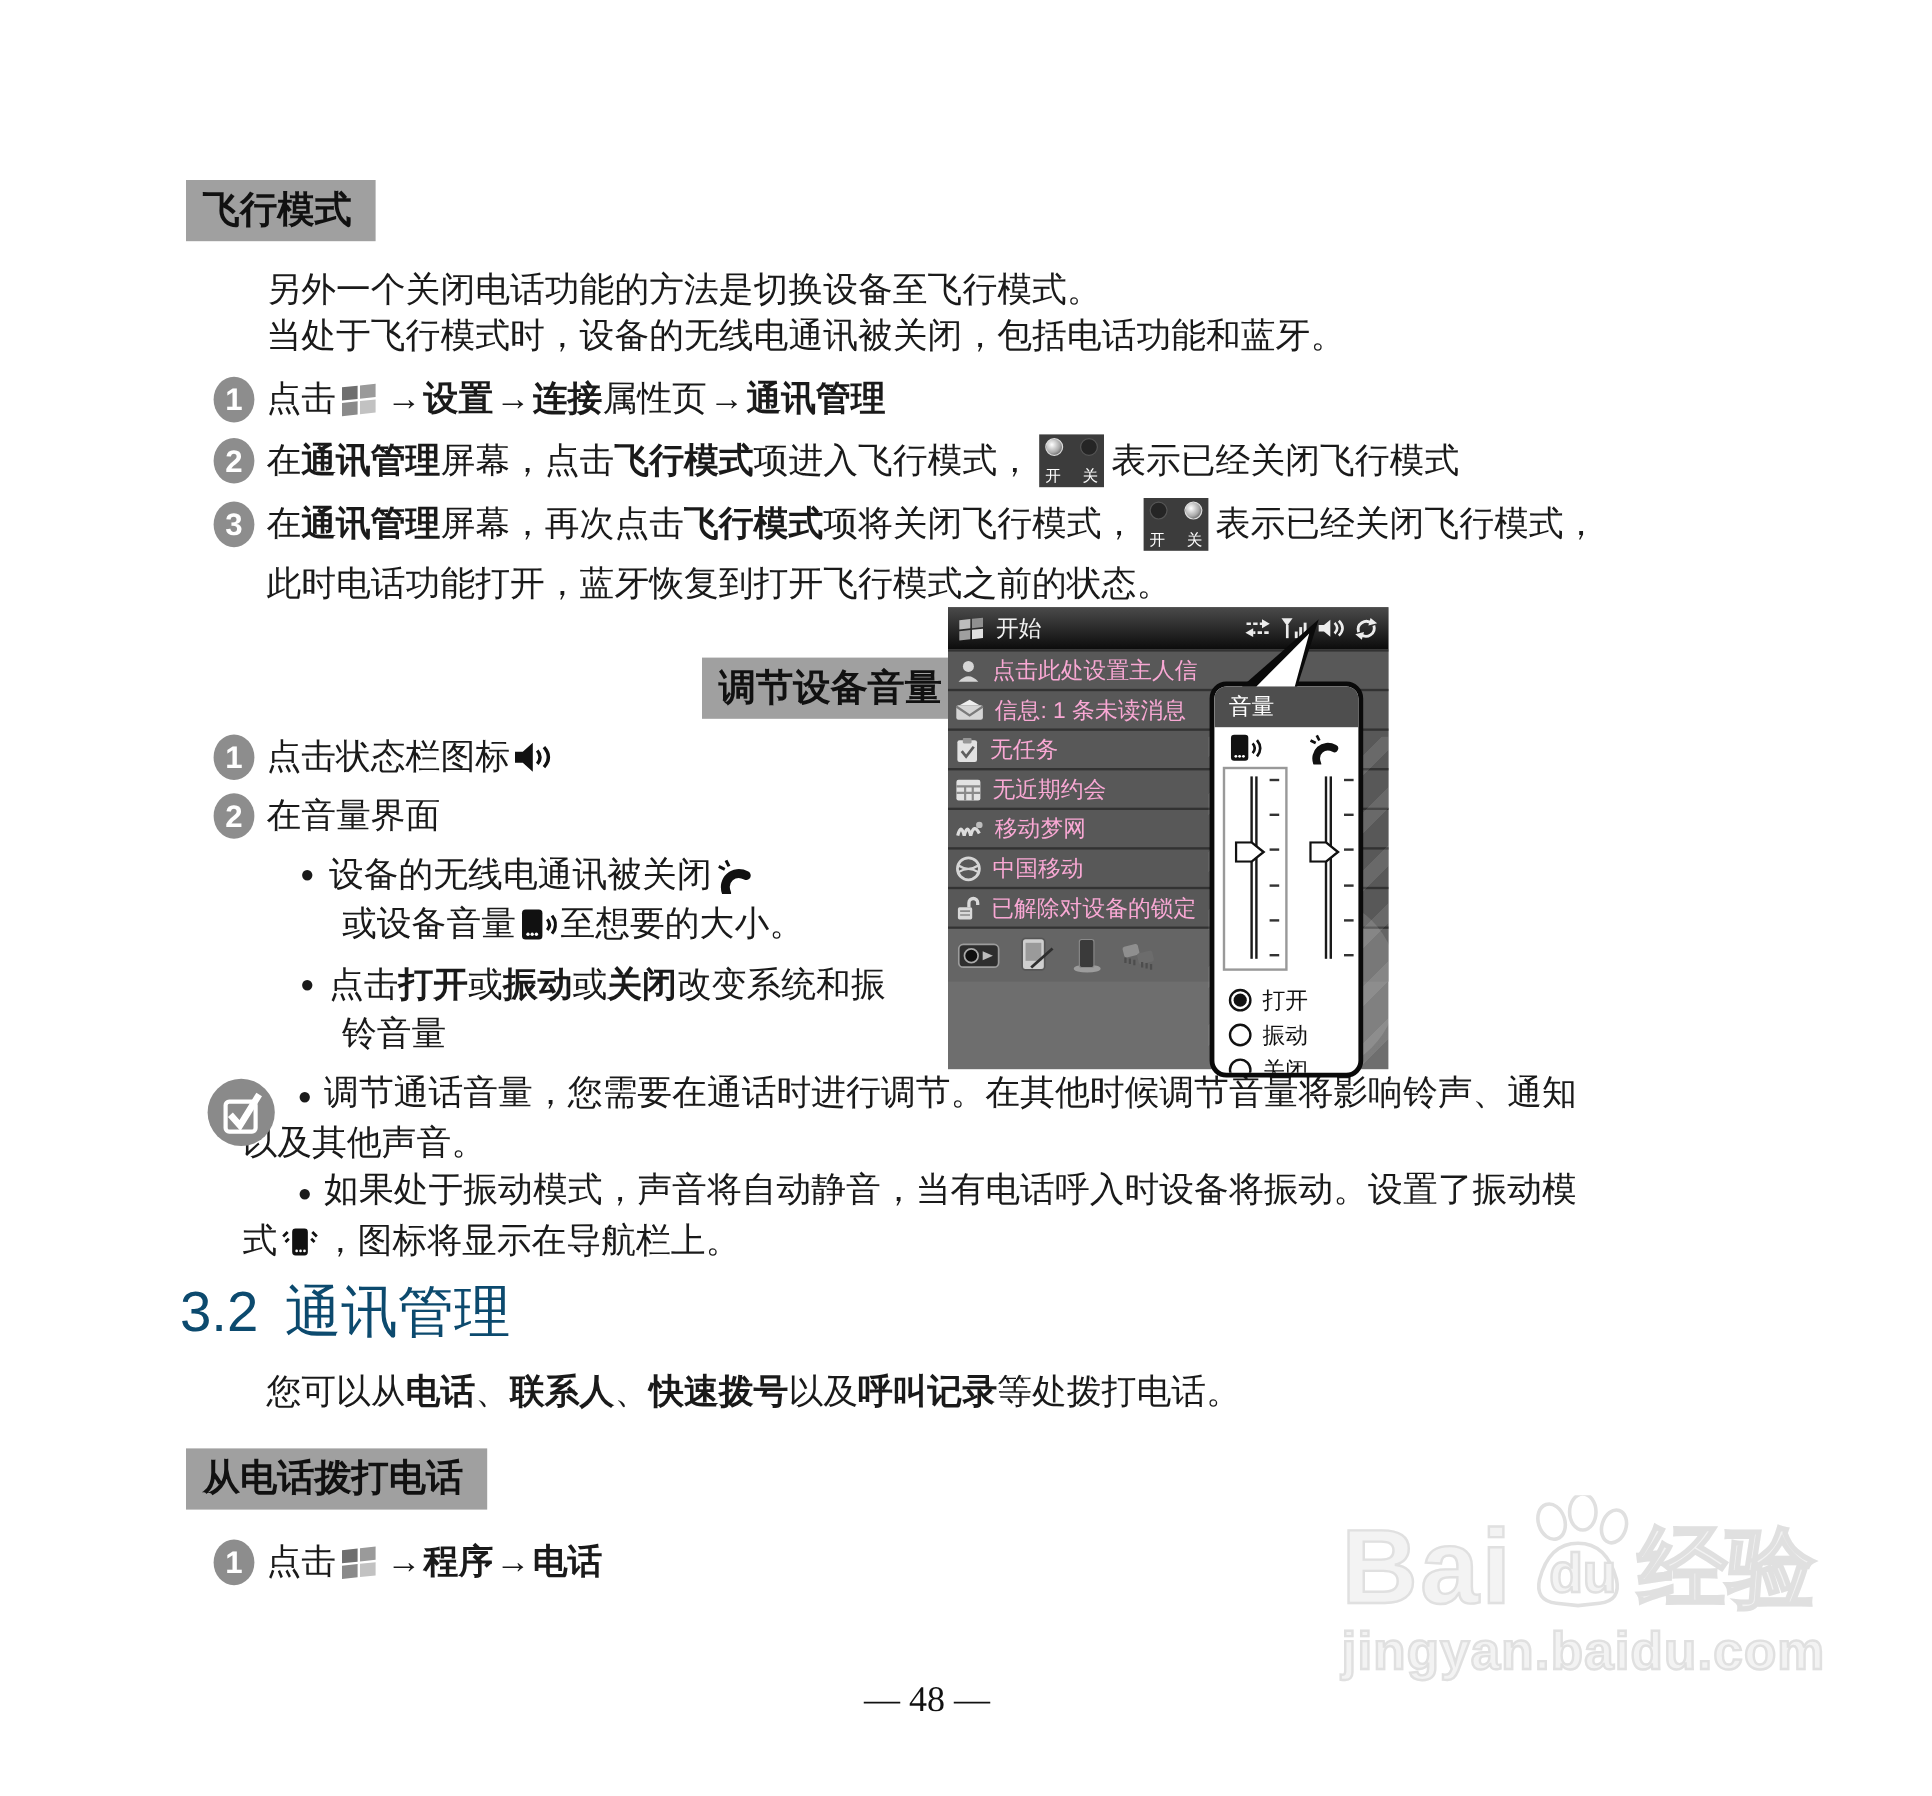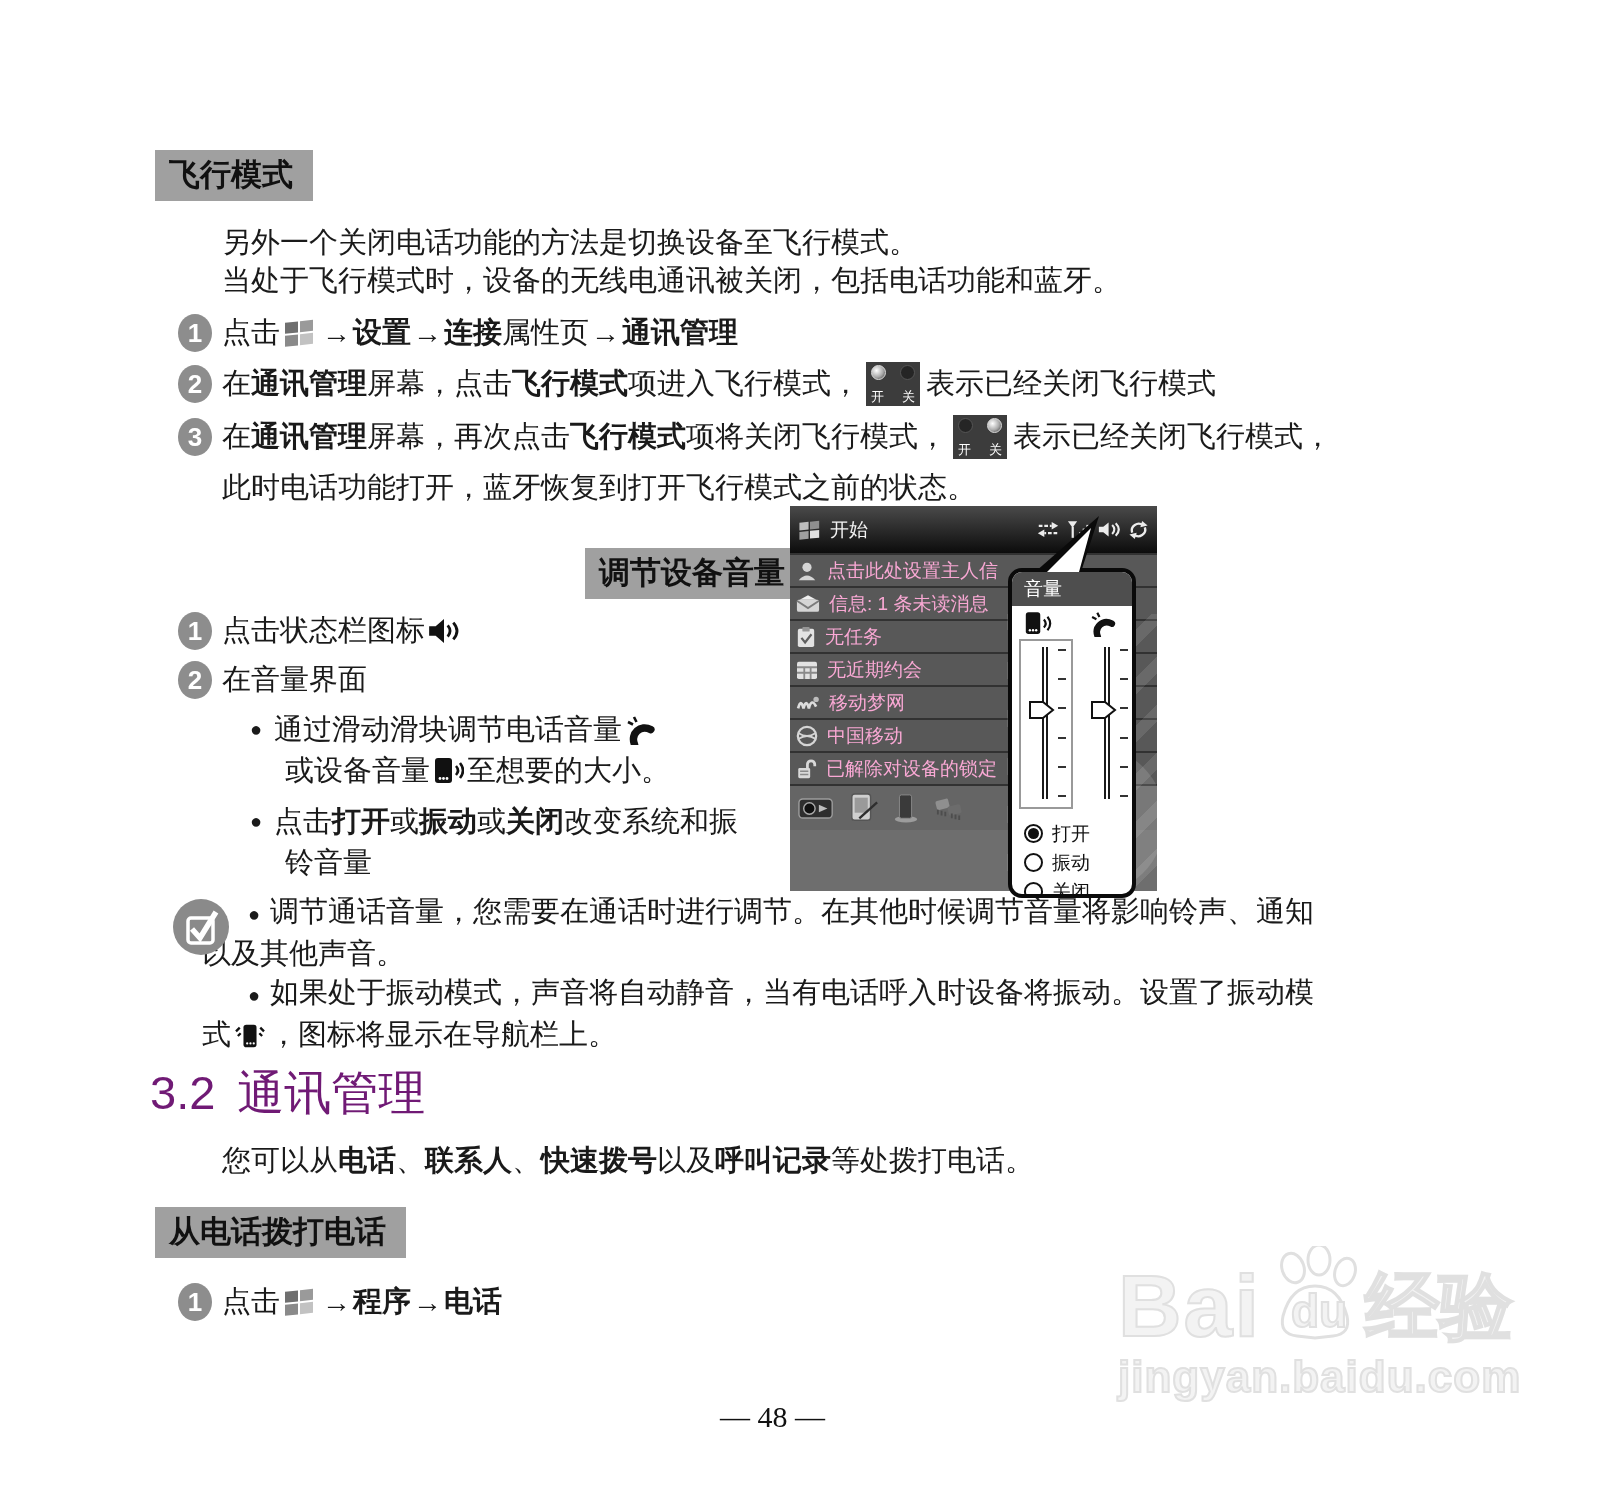--- a/index.html
+++ b/index.html
@@ -41,38 +41,38 @@
   #volume .steps { margin-left:23px; margin-top:12px; }
   .bullet-line { font-size:29px; line-height:41px; margin-left:95px; display:flex; align-items:center; }
   .bullet-line .dot-b { font-size:20px; margin-right:12px; }
   .bullet-cont { font-size:29px; line-height:41px; margin-left:130px; display:flex; align-items:center; }
   #note { position:absolute; left:172px; top:892px; width:1300px; font-size:29px; line-height:39px; }
   #note .badge { position:absolute; left:0; top:6px; }
   #note .nl1 { padding-left:76px; }
   #note .nl2 { padding-left:30px; }
   #note .dot-b { font-size:20px; margin-right:10px; }
   #dial { position:absolute; left:150px; top:1062px; width:1340px; }
-  #dial h2 { display:flex; gap:22px; font-size:47px; font-weight:400; color:#701a75; align-items:baseline; }
+  #dial h2 { display:flex; gap:22px; font-size:47px; font-weight:400; color:#0c4a6e; align-items:baseline; }
   #dial .para { margin:16px 0 0 72px; }
   #dial .sec-box { margin-top:28px; margin-left:5px; }
   #dial .step { margin-top:24px; margin-left:28px; }
   #footer { position:absolute; top:1400px; left:0; width:1545px; text-align:center;
             font-family:"Liberation Serif", serif; font-size:30px; color:#111; }
   
   #watermark { position:absolute; left:1118px; top:1246px; width:400px;
                color:#f3f3f3; -webkit-text-stroke:2px #e0e0e0; font-weight:700; }
   #watermark .row1 { display:flex; align-items:flex-end; }
   #watermark .bai { font-size:88px; line-height:80px; letter-spacing:2px; }
   #watermark .pawwrap { position:relative; width:100px; height:100px; margin:0 2px; }
   #watermark .du { position:absolute; left:28px; bottom:8px; font-size:46px; }
   #watermark .suffix { font-size:74px; line-height:78px; }
   #watermark .row2 { font-size:44px; margin-top:6px; letter-spacing:1px; }
   
   #shot { position:absolute; left:790px; top:506px; width:367px; height:385px; background:#6e6e6e; }
-  .sbar { height:47px; background:linear-gradient(#4a4a4a,#0c0c0c); display:flex; align-items:center;
+  .sbar { height:35px; background:linear-gradient(#4a4a4a,#0c0c0c); display:flex; align-items:center;
           color:#f2f2f2; font-size:19px; padding:0 8px; gap:8px; }
   .sbar .sb-icons { margin-left:auto; display:flex; align-items:center; gap:7px; }
   .daterow { position:relative; height:71px; background:#4e4e4e; color:#ececec; font-size:19px;
              display:flex; align-items:flex-start; padding:8px 6px 0 6px; gap:8px; border-bottom:2px solid #2b2b2b; }
   .daterow .time { position:absolute; right:8px; top:8px; }
   .srow { height:33px; background:#585858; border-top:2px solid #323232; display:flex; align-items:center;
           color:#f9a8d4; font-size:19px; padding-left:6px; gap:9px; white-space:nowrap; overflow:hidden; }
   .srow:first-of-type { border-top:none; }
   .brow { height:46px; background:#656565; border-top:2px solid #323232; display:flex; align-items:center;
           gap:12px; padding-left:8px; }
@@ -193,21 +193,21 @@
           </svg>
         </span>
       </div>
       <div class="step">
         <span class="num">2</span>
         <span class="stext">在音量界面</span>
       </div>
     </div>
     <div class="bullet-line">
       <span class="dot-b">●</span>
-      <span>通过滑动滑块调节电话音量</span>
+      <span>设备的无线电通讯被关闭</span>
       <svg class="icon-inline" width="30" height="30" viewBox="0 0 30 30">
         <g transform="rotate(-42 15 19)">
           <path d="M4 23 C8 12, 22 12, 26 23" stroke="#111" stroke-width="7.5" fill="none" stroke-linecap="round"></path>
         </g>
         <path d="M3 7 l5 2.5 M9 2 l2.5 5" stroke="#111" stroke-width="2.6"></path>
       </svg>
     </div>
     <div class="bullet-cont">
       <span>或设备音量</span>
       <svg class="icon-inline" width="31" height="27" viewBox="0 0 31 27">

